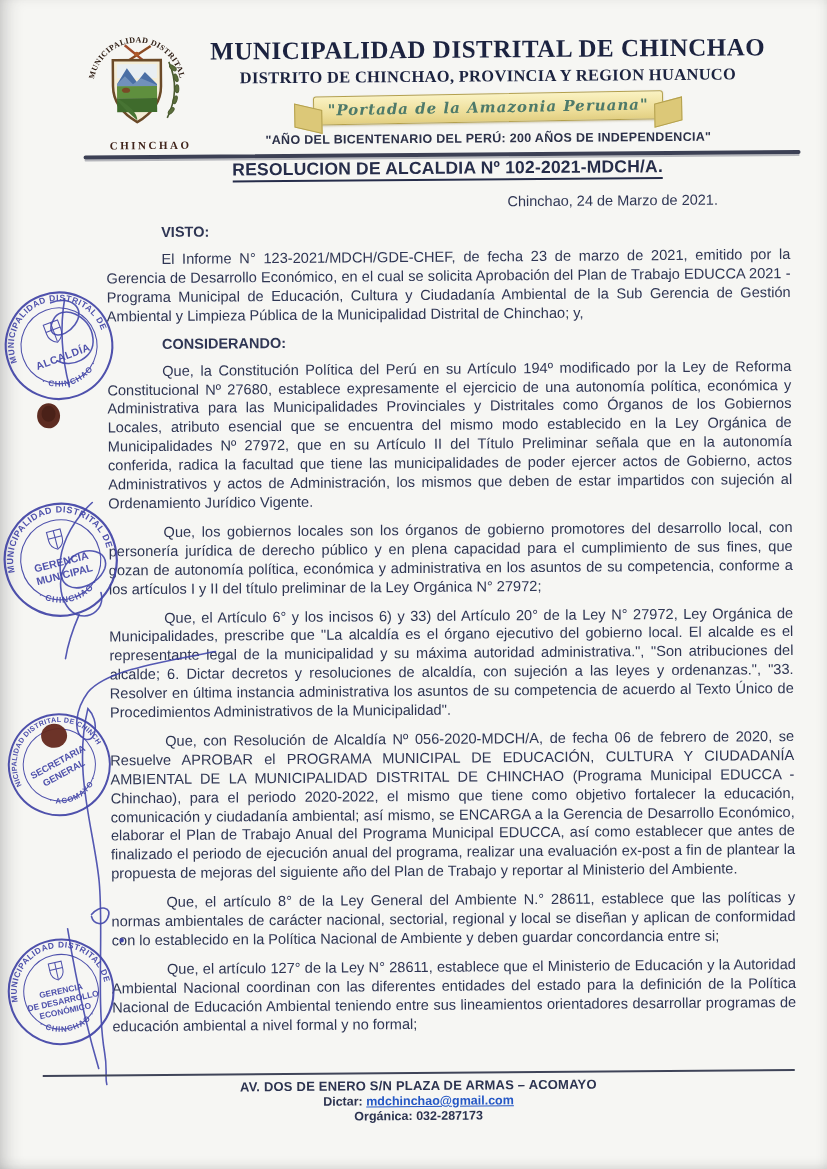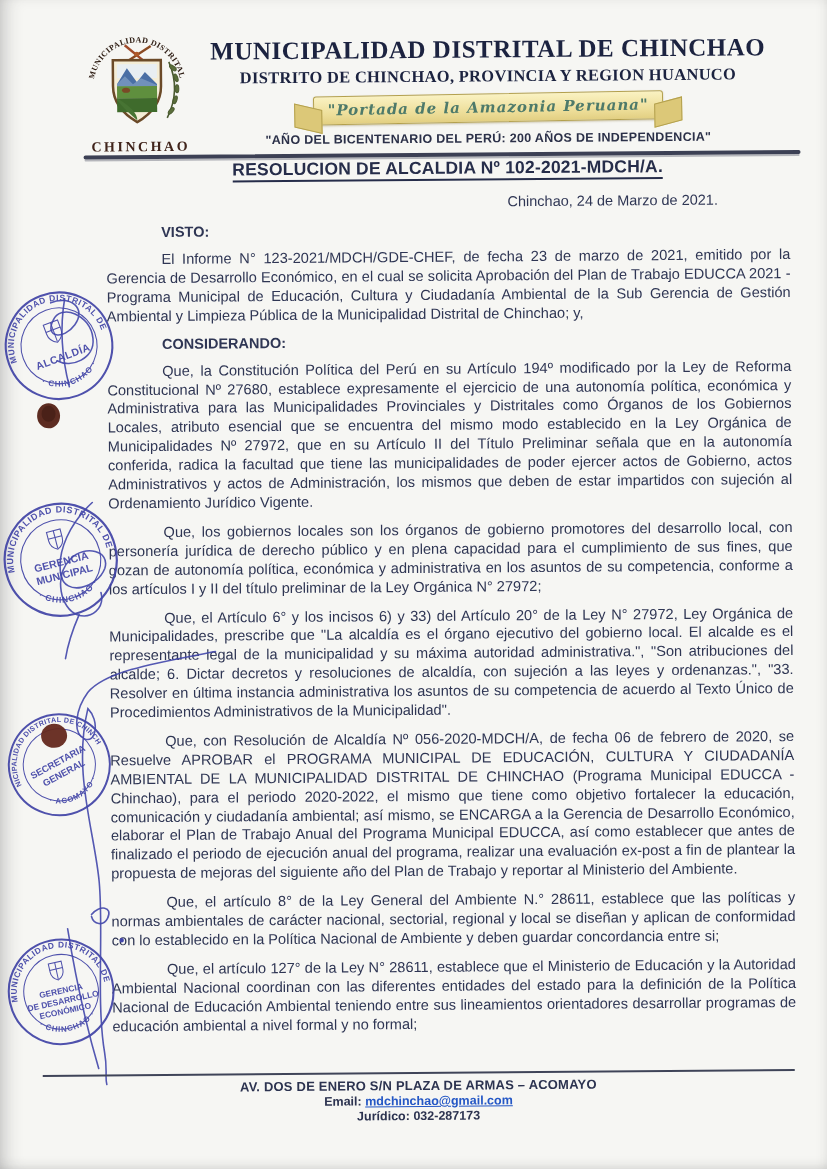--- a/index.html
+++ b/index.html
@@ -13,22 +13,22 @@
   .org-name{font-family:"Liberation Serif",serif;font-weight:bold;font-size:25px;letter-spacing:.5px;}
   .org-sub{font-family:"Liberation Serif",serif;font-weight:bold;font-size:16.5px;margin-top:3px;letter-spacing:.3px;}
   .ribbon{position:relative;margin:7px auto 0;width:348px;height:27px;line-height:26px;
           background:linear-gradient(#faf2c2,#ecdc96 70%,#e2cf82);border:1.5px solid #b3a04e;border-radius:3px;
           transform:rotate(-.6deg);box-shadow:0 1px 2px rgba(120,100,40,.35);}
   .ribbon:before,.ribbon:after{content:"";position:absolute;top:9px;width:26px;height:22px;background:#dcc878;border:1px solid #b3a04e;z-index:-1;}
   .ribbon:before{left:-20px;transform:skewY(14deg);}
   .ribbon:after{right:-20px;transform:skewY(-14deg);}
   .ribbon .motto{font-family:"DejaVu Serif",serif;font-style:italic;font-weight:bold;font-size:15px;color:#4e7a6a;letter-spacing:1px;}
   .year-slogan{margin-top:9px;font-weight:bold;font-size:12.5px;color:#2b3048;letter-spacing:.3px;}
-  .logo-caption{position:absolute;left:94px;top:137px;width:100px;text-align:left;
-                font-family:"Liberation Serif",serif;font-weight:bold;font-size:14px;color:#40241b;letter-spacing:2.5px;}
+  .logo-caption{position:absolute;left:94px;top:137px;width:100px;text-align:right;
+                font-family:"Liberation Serif",serif;font-weight:bold;font-size:11px;color:#40241b;letter-spacing:2.5px;}
   .hdr-rule{position:absolute;left:86px;right:24px;top:153px;height:4px;background:#3c4054;border-radius:2px;
             box-shadow:0 3px 0 -1px rgba(60,64,84,.35);}
   .logo-svg{position:absolute;left:84px;top:30px;}
 
   
   .doc-body{position:absolute;left:108px;top:158px;width:684px;color:#2f3654;}
   .doc-title{text-align:center;font-weight:bold;font-size:17.5px;color:#262d4a;margin:0 0 15px;letter-spacing:.2px;}
   .doc-title span{border-bottom:2.5px solid #262d4a;padding-bottom:1px;}
   .dateline{text-align:right;padding-right:72px;font-size:14.5px;margin:0 0 12px;}
   .sec-label{font-weight:bold;font-size:14.5px;padding-left:55px;margin:0 0 10px;}
@@ -195,23 +195,23 @@
       <path d="M88,912 C96,902 110,904 104,916 C100,924 90,922 88,914"></path>
       <path d="M64,926 C72,978 82,1024 94,1066"></path>
       <circle cx="118" cy="938" r="2.2" fill="#4347ab" stroke="none"></circle>
     </g>
   </svg>
 
   <div class="footer">
     <div class="footer-rule"></div>
     <div class="f-address">AV. DOS DE ENERO S/N PLAZA DE ARMAS – ACOMAYO</div>
     <div class="f-line">
-      <span>Email:</span>
+      <span>Dictar:</span>
       <a href="#" class="email-link">mdchinchao@gmail.com</a>
     </div>
     <div class="f-line">
-      <span>Jurídico:</span>
+      <span>Orgánica:</span>
       <span>032-287173</span>
     </div>
   </div>
 
 </div>
 </div>
 
 </body></html>

